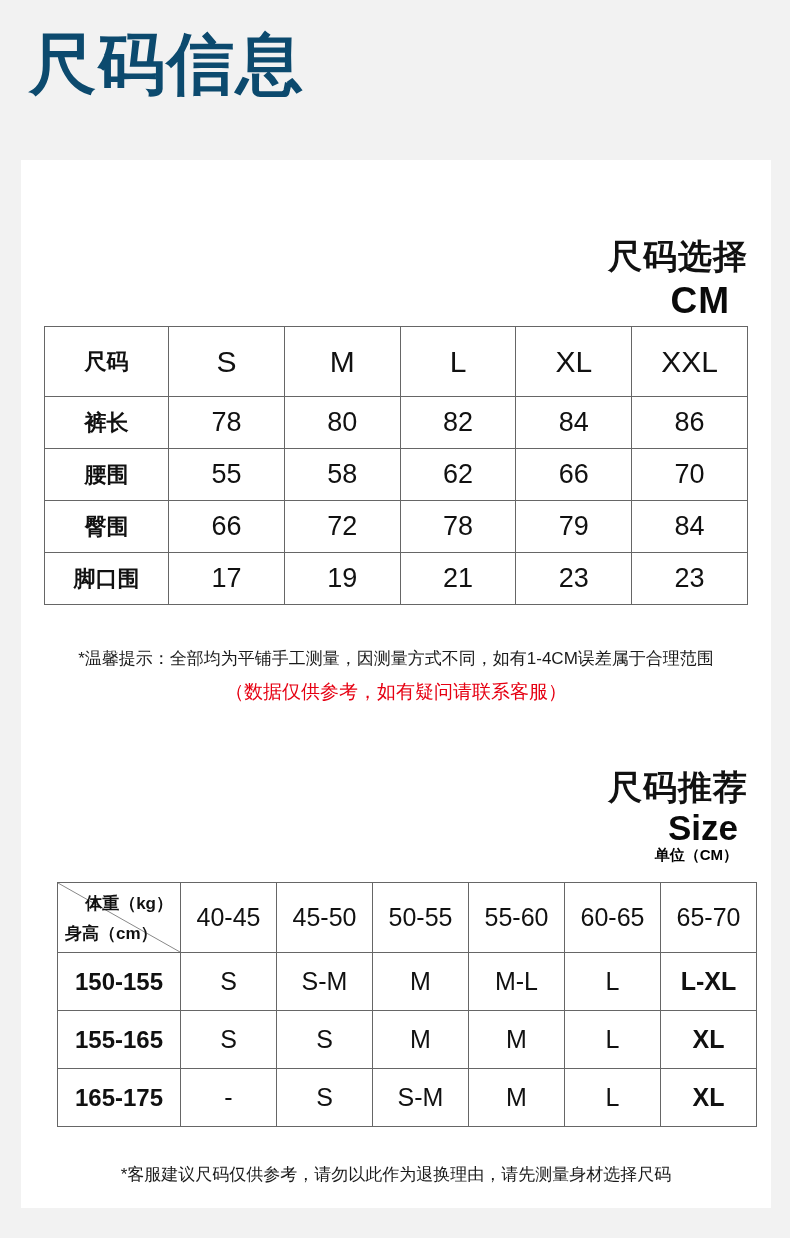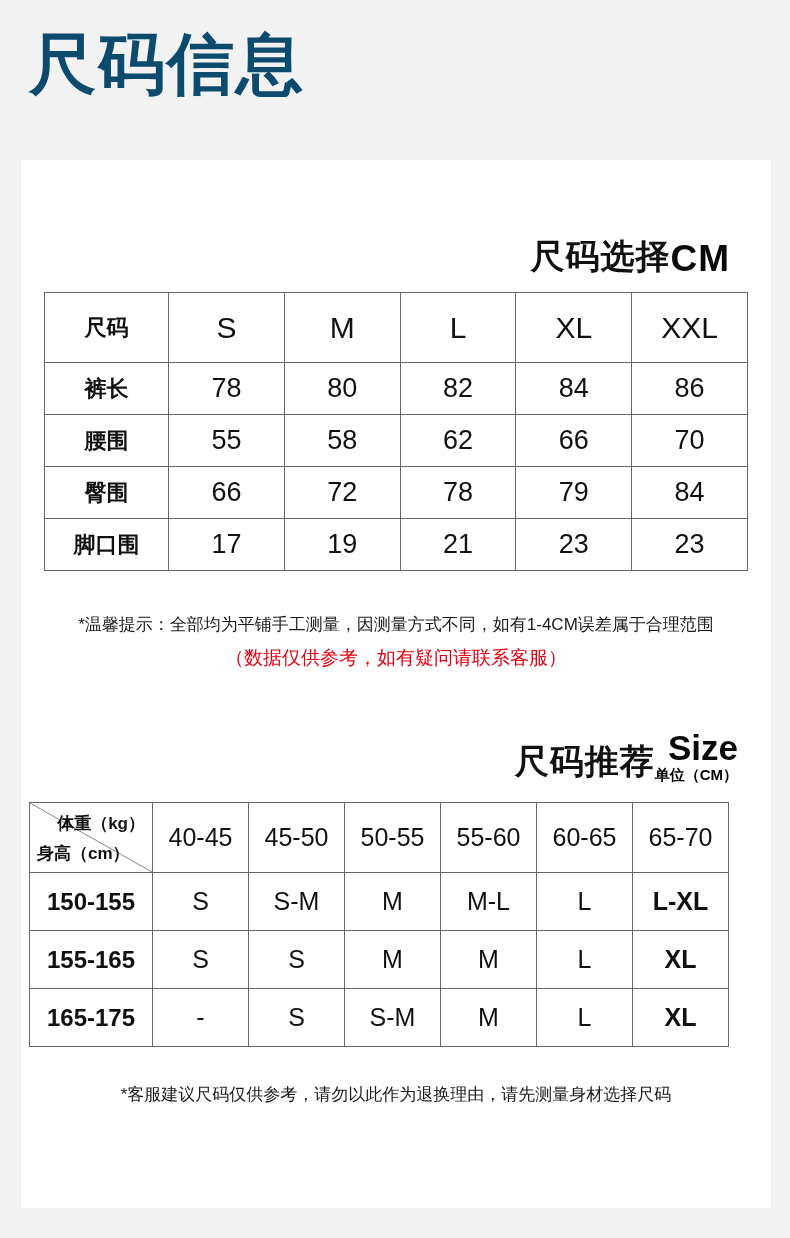--- a/index.html
+++ b/index.html
@@ -15,43 +15,44 @@
     position:absolute; left:29px; top:22px;
     font-size:67px; font-weight:900; letter-spacing:2px; color:#0c4a6e;
     line-height:1.25;
   }
   .card {
     position:absolute; left:21px; top:160px;
     width:750px; height:1048px; background:#ffffff;
   }
   
   .sec-head {
-    display:flex; justify-content:flex-end; align-items:flex-end;
+    display:flex; justify-content:space-between; align-items:flex-end;
     padding:0 23px;
+    flex-direction:column;
   }
   .sec-head1 { margin-top:74px; }
   .sec-head2 { margin-top:60px; }
   .sec-title { font-size:34px; font-weight:900; color:#111; letter-spacing:1px; }
   .cm-label { font-size:37px; font-weight:700; color:#0a0a0a; margin-right:18px; letter-spacing:1px; }
   .size-unit-block { text-align:right; margin-right:10px; }
   .size-word { font-size:35px; font-weight:900; line-height:0.95; color:#0a0a0a; }
   .unit-sub { font-size:15px; font-weight:700; color:#000000; margin-top:2px; }
   
   table {
     border-collapse:collapse; table-layout:fixed;
     margin:0 auto; text-align:center;
   }
   td,th { border:1px solid #666; vertical-align:middle; font-weight:400; }
-  .t1 { width:704px; margin-left:23px; margin-top:12px; }
+  .t1 { width:704px; margin-left:23px; margin-top:4px; }
   .t1 tr.hdr { height:70px; }
   .t1 tr { height:52px; }
   .t1 .lbl { font-size:22px; font-weight:600; }
   .t1 .szl { font-size:30px; font-weight:500; }
   .t1 .val { font-size:27px; font-weight:400; }
-  .t2 { width:700px; margin-left:8px; margin-top:17px; }
+  .t2 { width:700px; margin-left:36px; margin-top:17px; }
   .t2 tr.hdr { height:70px; }
   .t2 tr { height:58px; }
   .t2 .collab { font-size:25px; font-weight:500; }
   .t2 .rowlab { font-size:24px; font-weight:700; }
   .t2 .val { font-size:25px; font-weight:400; }
   .t2 td.val:last-child { font-weight:700; }
   
   .corner { position:relative; padding:0; }
   .corner svg { position:absolute; inset:0; width:100%; height:100%; display:block; }
   .corner .c-top { position:absolute; top:9px; right:7px; font-size:17px; font-weight:600; }

